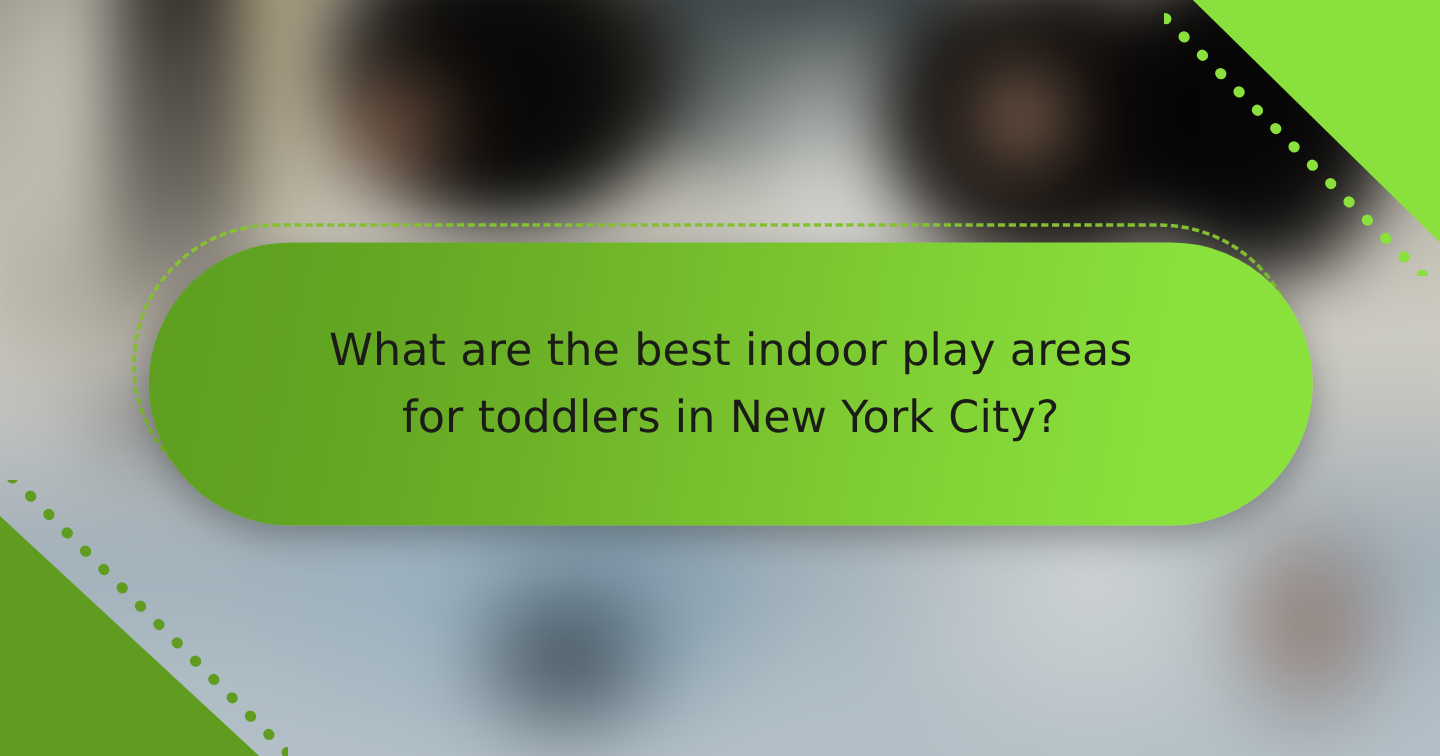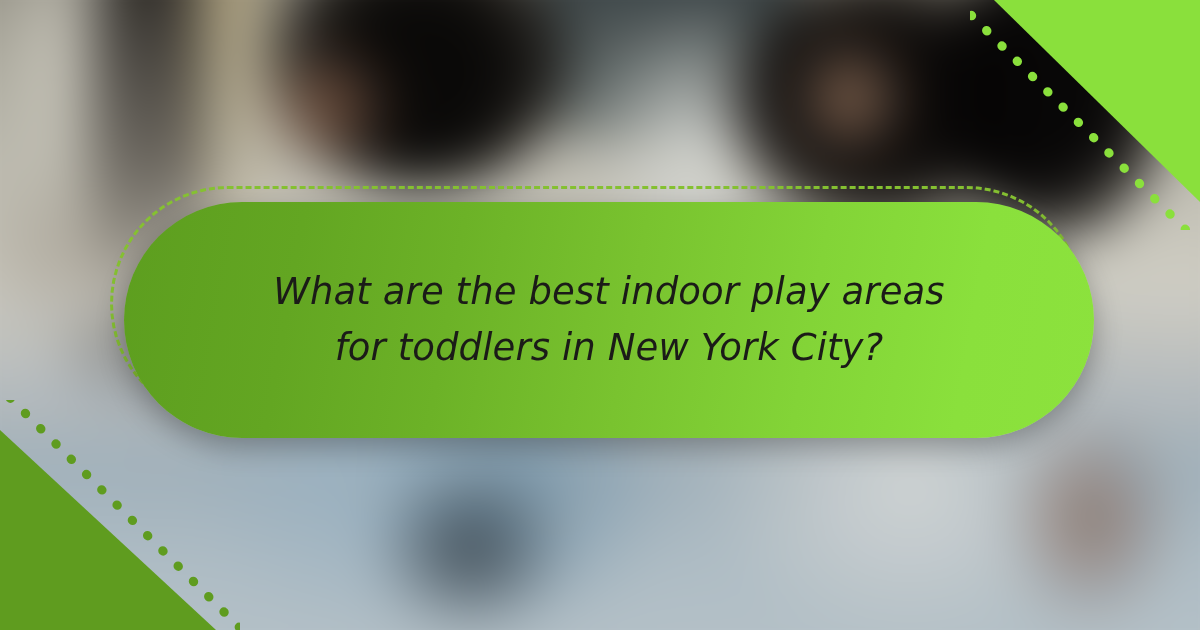--- a/index.html
+++ b/index.html
@@ -185,21 +185,20 @@
     margin: 14px;
     padding: 0 96px;
     text-align: center;
     font-family: "DejaVu Sans", sans-serif;
     font-size: 37px;
     font-weight: 400;
     line-height: 1.52;
     color: #1b1b18;
     letter-spacing: .1px;
     max-width: 700px;
-    font-style: italic;
   }
 </style>
 </head>
 <body>
 
 <div id="stage">
 
   <div class="bg-photo">
     <div class="bg-base"></div>
     <div class="blob b-shelf-a"></div>

